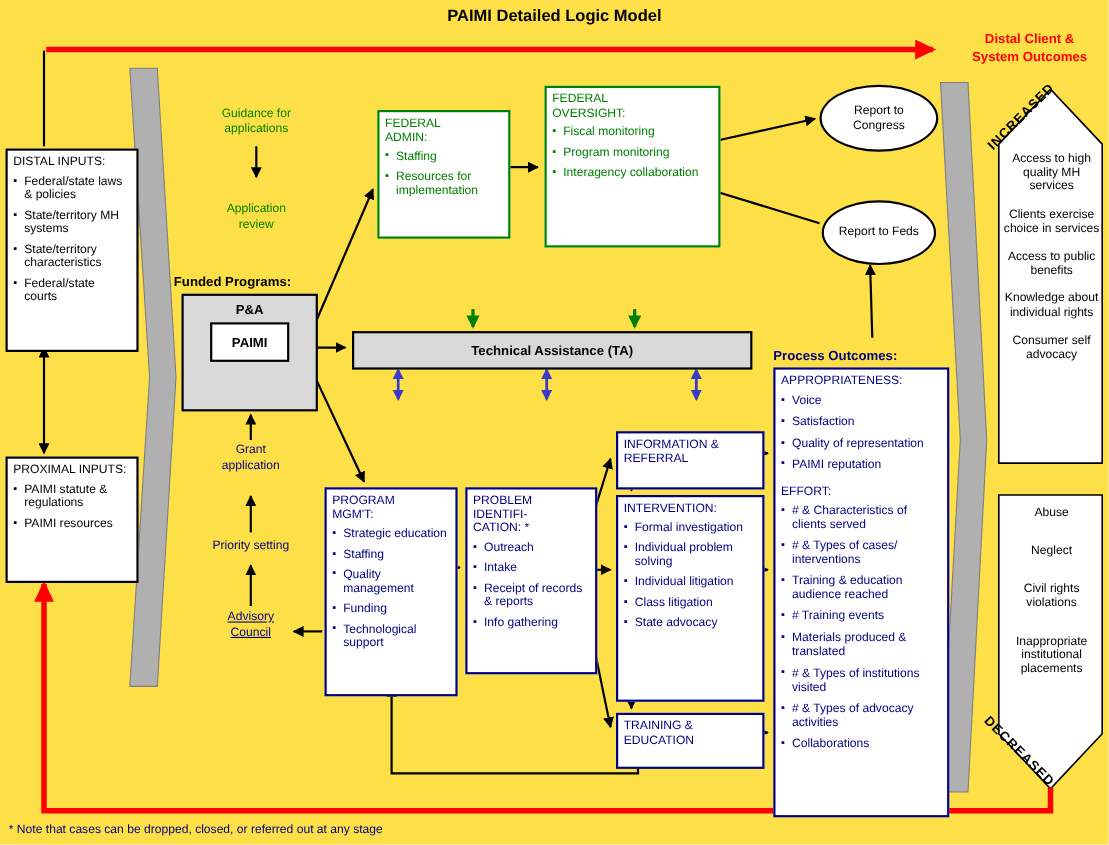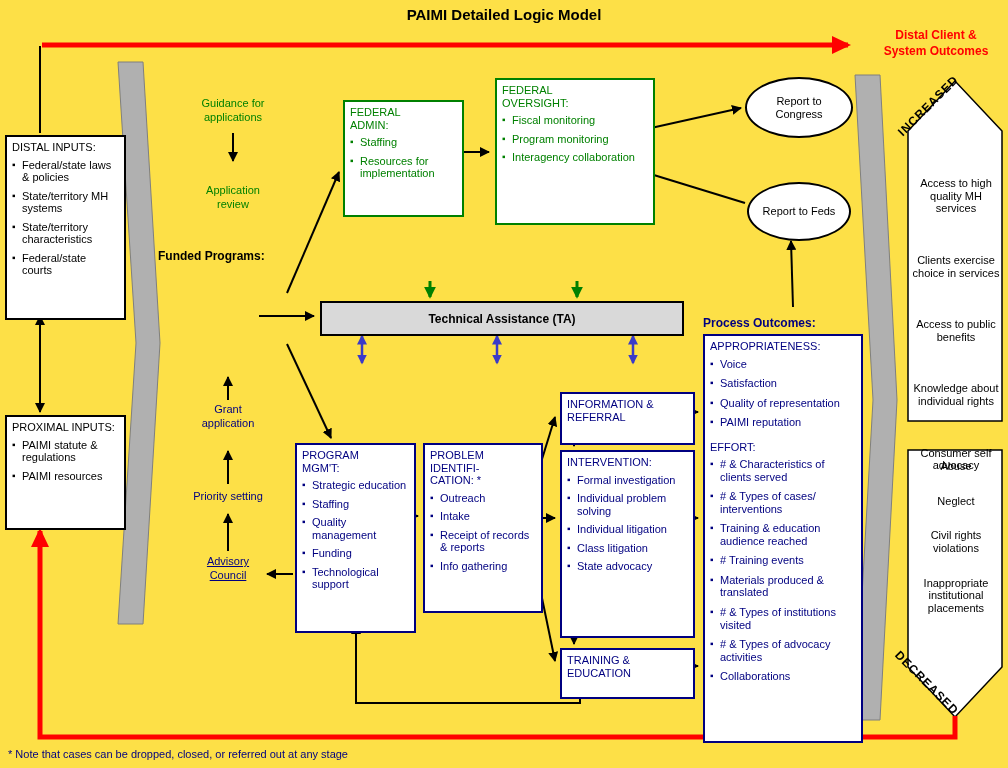--- a/index.html
+++ b/index.html
@@ -29,21 +29,21 @@
   #pa-label{font-weight:bold;font-size:12px;margin-top:5px;}
   #paimi-box{width:68px;height:32px;margin:5px auto 0;background:#fff;border:2px solid #000;
              font-weight:bold;font-size:12px;display:flex;align-items:center;justify-content:center;}
   .flow-label{position:absolute;text-align:center;line-height:1.25;}
   .bold-label{position:absolute;font-weight:bold;font-size:12px;}
   .rot-label{position:absolute;font-weight:bold;font-size:12px;letter-spacing:1px;}
   #outcomes-banner{position:absolute;left:876px;top:28px;width:120px;color:#f00;
                    font-weight:bold;font-size:12px;text-align:center;line-height:1.3;}
   #po-box .po-section + .po-section{margin-top:12px;}
   #po-box ul.bullets li{margin-bottom:7px;}
-  #inc-list li{margin-bottom:13px;line-height:1.15;margin-top:39px;}
+  #inc-list li{margin-bottom:13px;line-height:1.15;}
   #dec-list li{margin-bottom:22px;line-height:1.15;}
   #footnote{position:absolute;left:8px;top:748px;color:#000080;}
 </style>
 </head>
 <body>
 
 <div id="canvas">
 
   <svg id="arrow-layer" width="1008" height="768" viewBox="0 0 1008 768">
     <defs>
@@ -127,20 +127,24 @@
     <ul class="bullets">
         <li>PAIMI statute &amp; regulations</li>
         <li>PAIMI resources</li>
       </ul>
   </div>
 
   <div class="flow-label green" style="left:183px;top:97px;width:100px;">Guidance for applications</div>
   <div class="flow-label green" style="left:193px;top:168px;width:80px;margin-top:16px;">Application review</div>
 
   <div class="bold-label" style="left:158px;top:249px;">Funded Programs:</div>
+  <div id="pa-box" style="left:165px;top:267px;width:120px;height:103px;">
+    <div id="pa-label">P&amp;A</div>
+    <div id="paimi-box">PAIMI</div>
+  </div>
 
   <div class="box green" style="left:343px;top:100px;width:107px;min-height:105px;">
     <span class="box-title">FEDERAL
 ADMIN:</span>
     <ul class="bullets">
         <li>Staffing</li>
         <li>Resources for implementation</li>
       </ul>
   </div>
   <div class="box green" style="left:495px;top:78px;width:146px;min-height:135px;">

